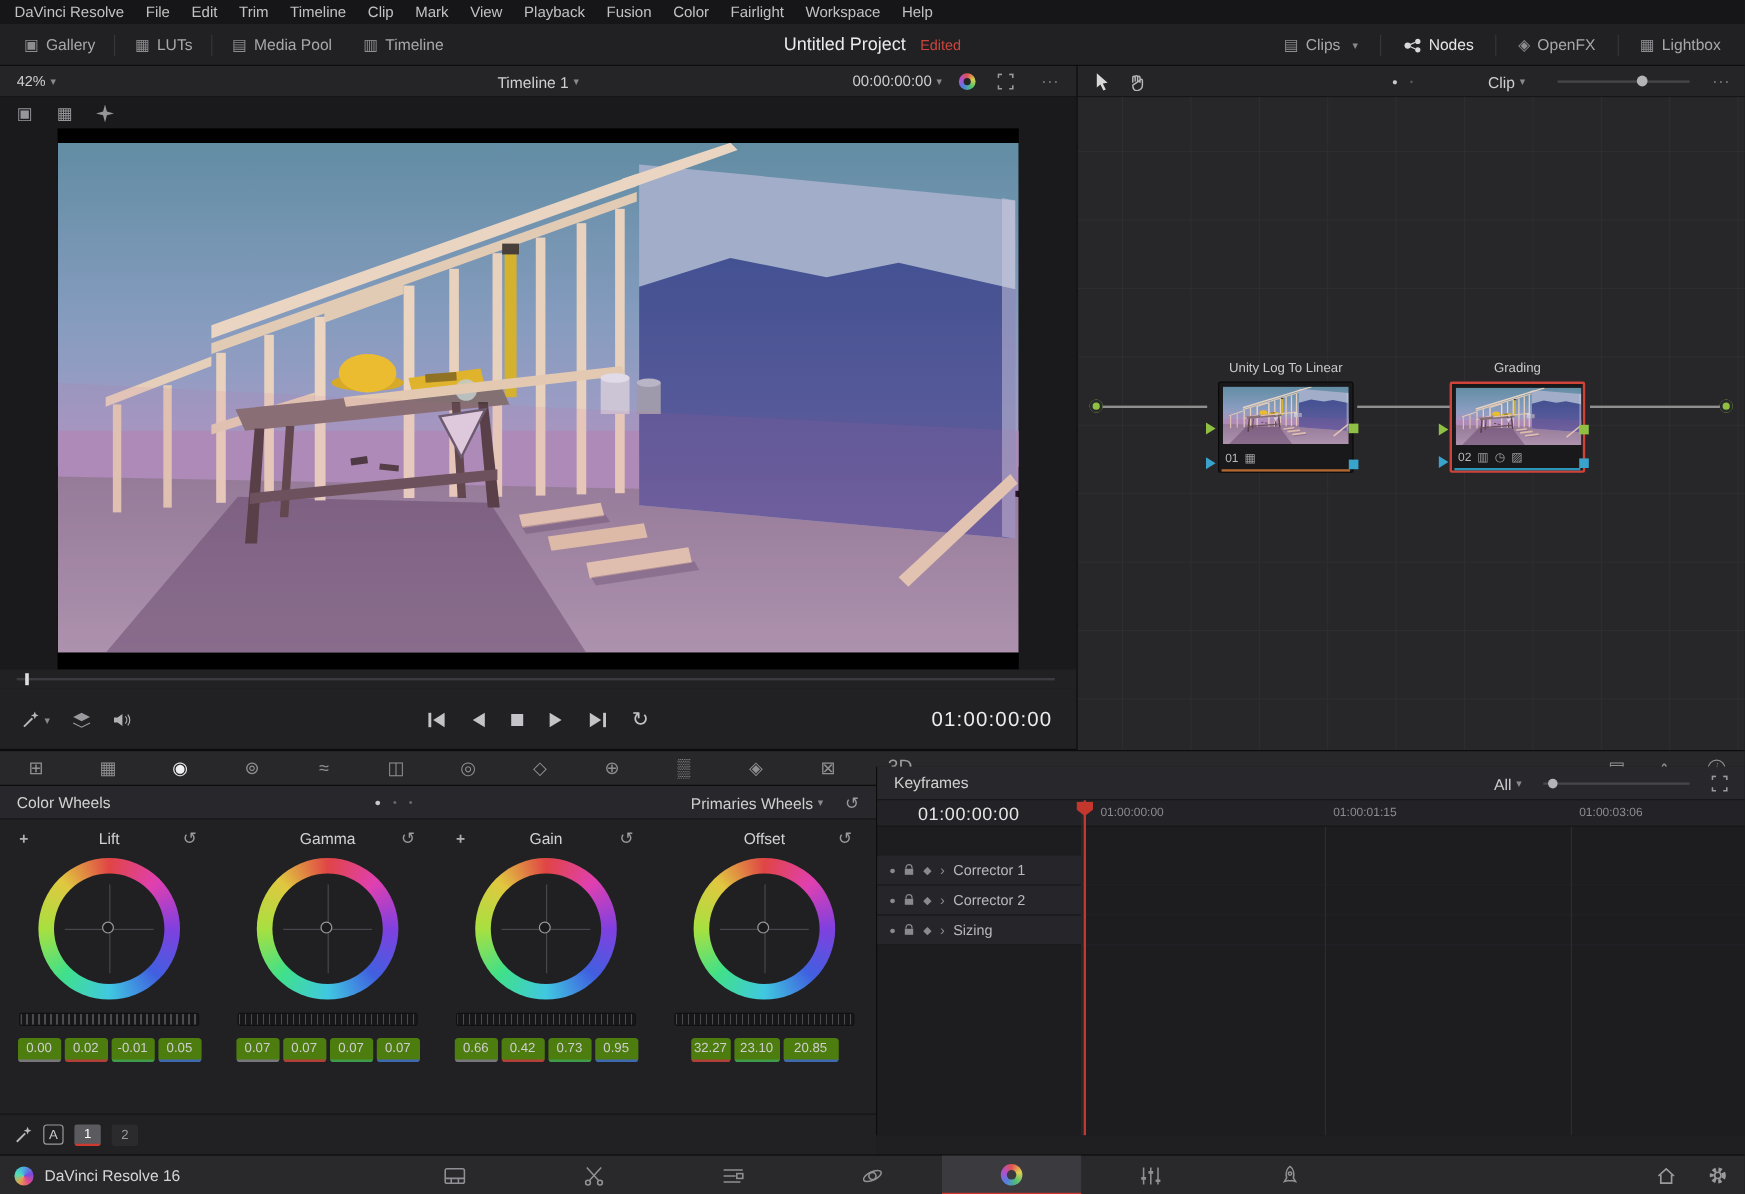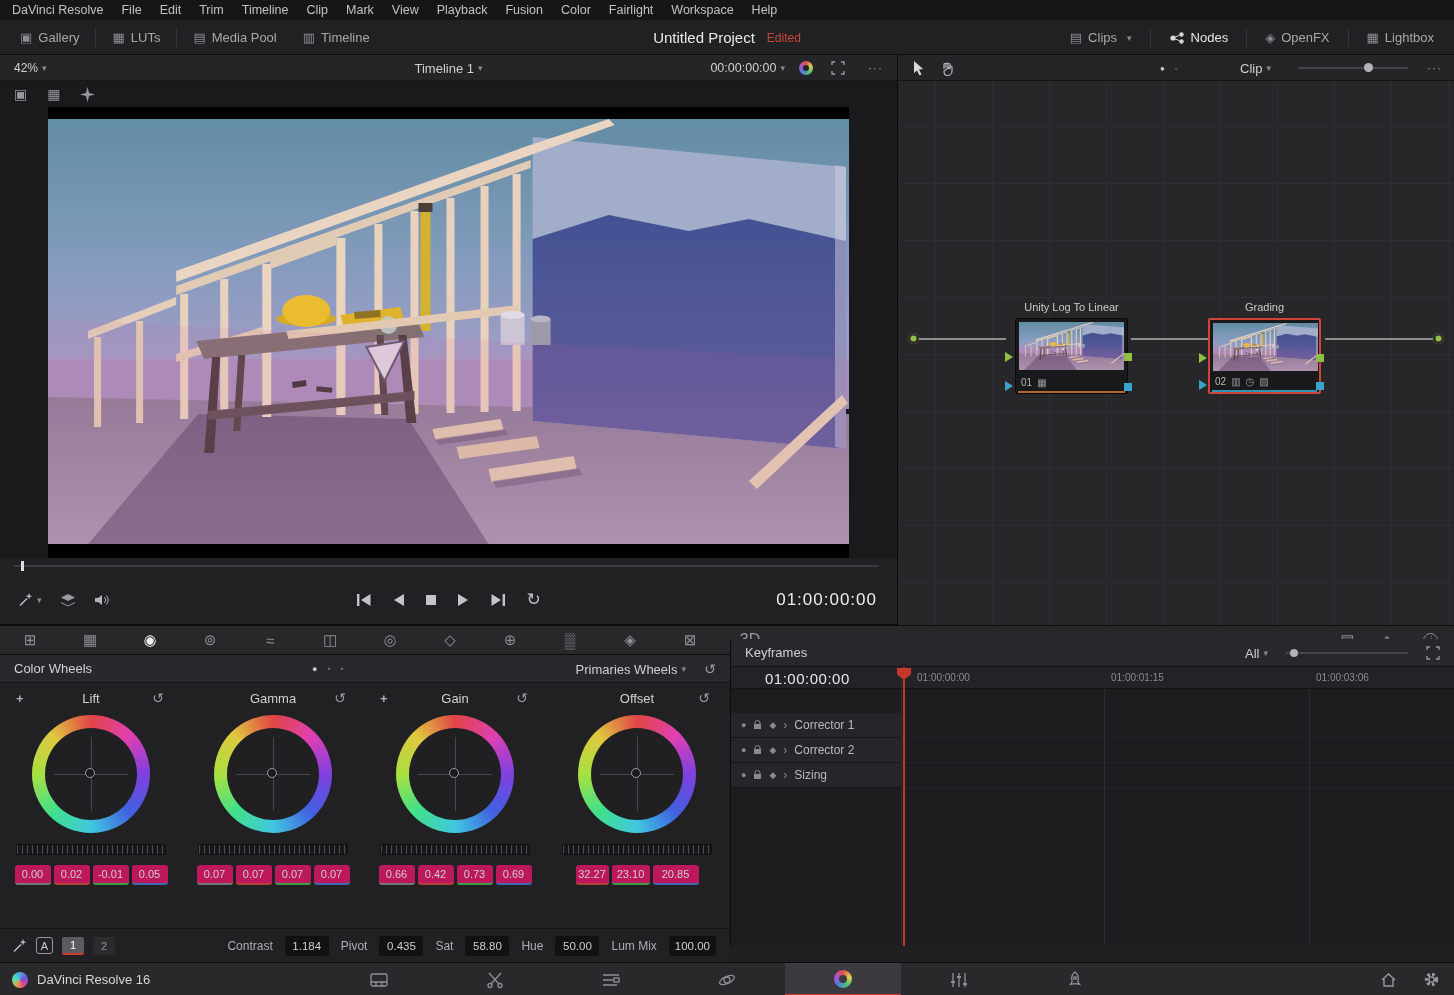--- a/index.html
+++ b/index.html
@@ -87,21 +87,21 @@
 .whead .plus{position:absolute;left:16px;color:#b0b0b4;font-weight:bold;font-size:13px}
 .whead .reset{position:absolute;right:18px}
 .wheel{width:118px;height:118px;border-radius:50%;margin:6px auto 0;position:relative;
  background:conic-gradient(#e04545,#e040b0,#8040e0,#4060e0,#40c8e0,#40e08a,#a8e040,#e0c840,#e04545)}
 .winner{position:absolute;inset:13px;border-radius:50%;background:#202023}
 .wx{position:absolute;left:9px;right:9px;top:50%;height:1px;background:#48484c}
 .wy{position:absolute;top:9px;bottom:9px;left:50%;width:1px;background:#48484c}
 .wc{position:absolute;left:50%;top:50%;width:10px;height:10px;margin:-6px 0 0 -6px;border:1.5px solid #9a9a9e;border-radius:50%;background:#1a1a1c}
 .master{width:150px;height:11px;margin:11px auto 0;border-radius:2px;background:repeating-linear-gradient(90deg,#4a4a4f 0 1px,#17171a 1px 5px);border:1px solid #101012}
 .vrow{display:flex;justify-content:center;gap:3px;margin-top:10px}
-.vbox{width:36px;height:20px;background:#be185d;border-radius:3px;font-size:11px;color:#cecece;display:flex;align-items:center;justify-content:center}
+.vbox{width:36px;height:20px;background:#4d7c0f;border-radius:3px;font-size:11px;color:#cecece;display:flex;align-items:center;justify-content:center}
 .u-y{border-bottom:2px solid #77777c}.u-r{border-bottom:2px solid #b04038}.u-g{border-bottom:2px solid #3f9a4a}.u-b{border-bottom:2px solid #3f6ab0}
 .paramrow{position:absolute;left:0;bottom:0;width:730px;height:34px;border-top:1px solid #141416;display:flex;align-items:center}
 .pr-left{display:flex;align-items:center;gap:9px;margin-left:12px}
 .abox{width:17px;height:17px;border:1px solid #9a9a9e;border-radius:3px;color:#cacaca;font-size:11px;display:flex;align-items:center;justify-content:center}
 .pgbox{width:22px;height:18px;display:flex;align-items:center;justify-content:center;font-size:11px;border-radius:2px}
 .pgbox.on{background:#5a5a5f;color:#fff;border-bottom:2px solid #d0392e}
 .pgbox.off{background:#2b2b2e;color:#98989c}
 .pr-right{position:absolute;right:14px;display:flex;align-items:center;gap:12px}
 .plabel{font-size:12px;color:#aeaeb2}
 .pval{min-width:44px;height:20px;padding:0 6px;background:#111114;border-radius:3px;font-size:11.5px;color:#cecece;display:flex;align-items:center;justify-content:center}
@@ -525,21 +525,21 @@
             <div class="wx"></div>
             <div class="wy"></div>
             <div class="wc"></div>
           </div>
         </div>
       <div class="master"></div>
       <div class="vrow">
         <span class="vbox u-y">0.66</span>
         <span class="vbox u-r">0.42</span>
         <span class="vbox u-g">0.73</span>
-        <span class="vbox u-b">0.69</span>
+        <span class="vbox u-b">0.95</span>
       </div>
     </div>
 
     <div class="wcol">
       <div class="whead">
         <span>Offset</span>
         <span class="reset">↺</span>
       </div>
       <div class="wheel">
           <div class="winner">
@@ -560,32 +560,20 @@
   <div class="paramrow">
     <div class="pr-left">
       <svg width="15" height="15" viewBox="0 0 15 15">
           <path d="M2 13.5L9 6.5" stroke="#b8b8bc" stroke-width="1.6"></path>
           <path d="M11 1l.9 2.3 2.3.9-2.3.9-.9 2.3-.9-2.3-2.3-.9 2.3-.9z" fill="#b8b8bc"></path>
         </svg>
       <span class="abox">A</span>
       <span class="pgbox on">1</span>
       <span class="pgbox off">2</span>
     </div>
-    <div class="pr-right">
-      <span class="plabel">Contrast</span>
-      <span class="pval">1.184</span>
-      <span class="plabel">Pivot</span>
-      <span class="pval">0.435</span>
-      <span class="plabel">Sat</span>
-      <span class="pval">58.80</span>
-      <span class="plabel">Hue</span>
-      <span class="pval">50.00</span>
-      <span class="plabel">Lum Mix</span>
-      <span class="pval">100.00</span>
-    </div>
   </div>
 </div>
 
 <div class="kfpanel">
   <div class="panelhead">
     <span class="panel-title">Keyframes</span>
     <div class="kf-all">
       <span>All</span>
       <span class="caret">▾</span>
     </div>

